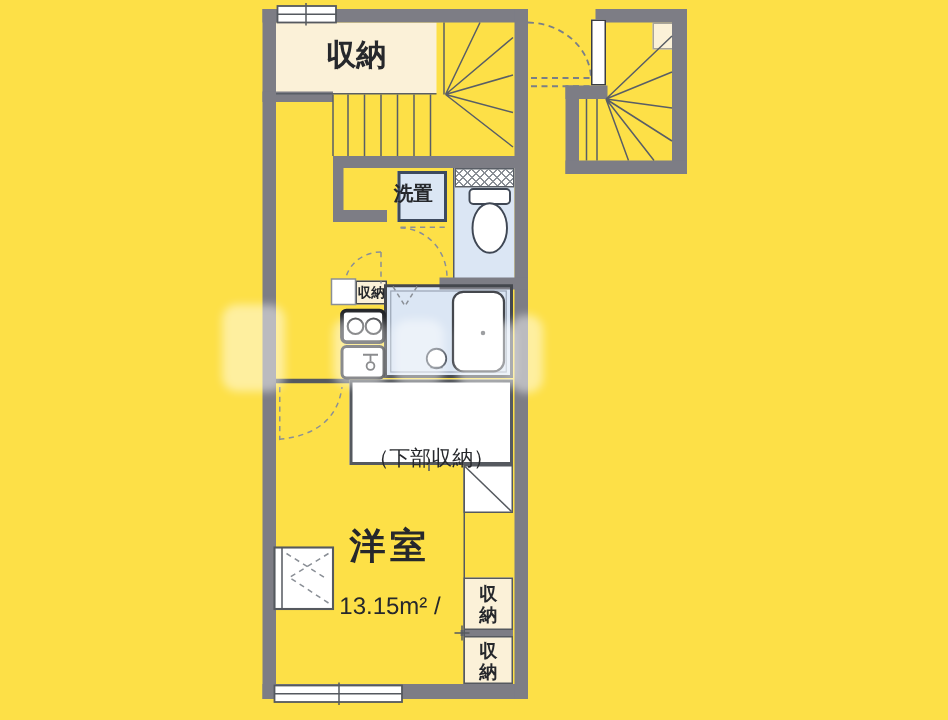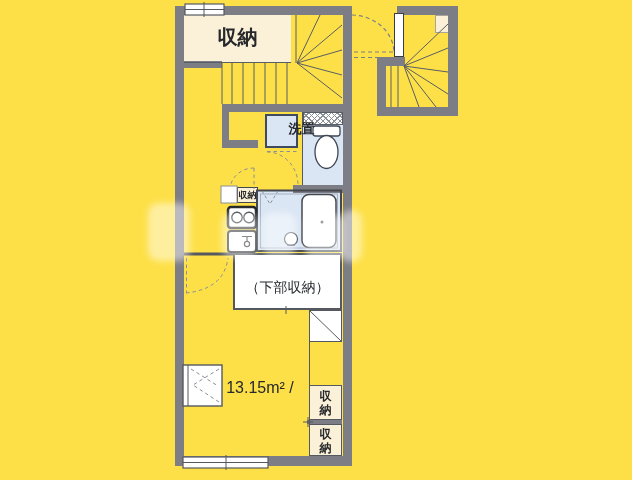--- a/index.html
+++ b/index.html
@@ -147,24 +147,25 @@
       <path d="M219,369 L193,385 M219,402 L193,385 M191,369 L218,386" stroke="#8a8f96" stroke-width="1" fill="none" stroke-dasharray="3.5 3"></path>
     </g>
 
     <path d="M309.5,310 V456" stroke="#55595f" stroke-width="1" fill="none"></path>
     <path d="M310,311 L341,341" stroke="#55595f" stroke-width="1" fill="none"></path>
     <path d="M303,422 H313 M308,417 V427" stroke="#55595f" stroke-width="1" fill="none"></path>
     <path d="M286,306 V314" stroke="#55595f" stroke-width="1" fill="none"></path>
   </svg>
 
   <div class="label" style="left:184px;top:26px;width:107px;font-size:20px;">収納</div>
-  <div class="label" style="left:280px;top:122px;width:43px;font-size:13px;">洗置</div>
+  <div class="label" style="left:254px;top:122px;width:43px;font-size:13px;">洗置</div>
   <div class="label" style="left:237px;top:190px;width:21px;font-size:9px;">収納</div>
-  <div class="label" style="left:233px;top:279px;width:109px;font-size:14px;font-weight:500;">（下部収納）</div>
-  <div class="label" style="left:175px;top:379px;width:170px;font-size:16px;font-weight:500;">13.15m² /</div>
+  <div class="label" style="left:233px;top:297px;width:109px;font-size:14px;font-weight:500;">（下部収納）</div>
+  <div class="label" style="left:175px;top:351px;width:170px;font-size:24px;letter-spacing:3px;">洋室</div>
+  <div class="label" style="left:175px;top:396px;width:170px;font-size:16px;font-weight:500;">13.15m² /</div>
   <div class="label" style="left:309px;top:389px;width:33px;font-size:12px;">
     <div class="vtext">収納</div>
   </div>
   <div class="label" style="left:309px;top:427px;width:33px;font-size:12px;">
     <div class="vtext">収納</div>
   </div>
 
   <div class="wm" style="left:148px;top:203px;width:42px;height:58px;"></div>
   <div class="wm" style="left:222px;top:212px;width:36px;height:46px;"></div>
   <div class="wm" style="left:262px;top:213px;width:34px;height:44px;"></div>

